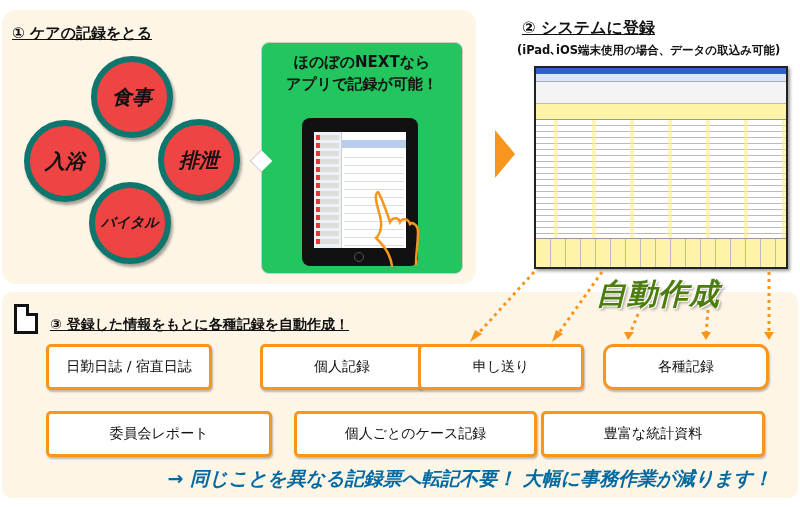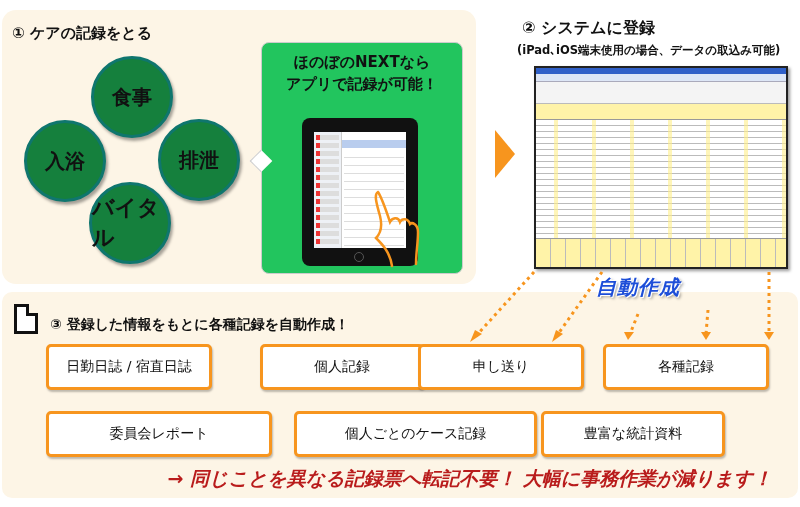--- a/index.html
+++ b/index.html
@@ -2,31 +2,31 @@
 <html><head>
   <meta charset="utf-8">
   <style>
     * { box-sizing: border-box; margin: 0; padding: 0; }
     html, body { width: 800px; height: 507px; background: #ffffff; overflow: hidden; }
     body { position: relative; font-family: "DejaVu Sans", sans-serif; color: #111; }
 
     .panel1 { position: absolute; left: 2px; top: 10px; width: 474px; height: 274px; background: #fdf5e6; border-radius: 14px; }
     .panel3 { position: absolute; left: 2px; top: 292px; width: 796px; height: 206px; background: #fdf5e6; border-radius: 10px; }
 
-    .step-title { position: absolute; font-weight: bold; font-size: 15px; color: #111; white-space: nowrap; }
+    .step-title { position: absolute; font-weight: bold; font-size: 15px; color: #111; white-space: nowrap; text-decoration: underline; }
     .step1-title { left: 12px; top: 24px; }
     .step2-title { left: 522px; top: 18px; font-size: 16px; }
     .step2-sub { position: absolute; left: 517px; top: 43px; font-size: 11.5px; font-weight: bold; white-space: nowrap; }
     .step3-title { left: 50px; top: 316px; font-size: 14px; }
 
-    .circle { position: absolute; width: 82px; height: 82px; border-radius: 50%; background: #15803d; border: 3px solid #0f766e; box-shadow: 2px 3px 3px rgba(0,0,0,0.35); display: flex; align-items: center; justify-content: center; font-weight: bold; font-size: 20px; }
+    .circle { position: absolute; width: 82px; height: 82px; border-radius: 50%; background: #ef4444; border: 6px solid #0f766e; box-shadow: 2px 3px 3px rgba(0,0,0,0.35); display: flex; align-items: center; justify-content: center; font-weight: bold; font-size: 20px; font-style: italic; }
     .c-meal { left: 91px; top: 56px; }
     .c-bath { left: 24px; top: 120px; }
     .c-excr { left: 158px; top: 119px; }
-    .c-vital { left: 89px; top: 182px; font-size: 22px; }
+    .c-vital { left: 89px; top: 182px; font-size: 14px; }
 
     .bubble { position: absolute; left: 261px; top: 42px; width: 202px; height: 232px; background: #22c55e; border: 1px solid #ccc; border-radius: 8px; }
     .bubble-tail { position: absolute; left: -9px; top: 110px; width: 16px; height: 16px; background: #fff; border-left: 1px solid #ccc; border-bottom: 1px solid #ccc; transform: rotate(45deg); }
     .bubble-text { position: absolute; left: 0; right: 0; top: 8px; text-align: center; font-weight: bold; font-size: 15px; line-height: 22px; }
 
     .ipad { position: absolute; left: 302px; top: 118px; width: 116px; height: 148px; background: #111; border-radius: 8px; }
     .ipad-screen { position: absolute; left: 12px; top: 14px; right: 12px; bottom: 18px; background: #fff; }
     .ipad-side { position: absolute; left: 0; top: 0; bottom: 0; width: 28px; background: #eef1f6; border-right: 1px solid #ccc; }
     .ipad-side i { display: block; height: 5px; margin: 3px 2px; background: linear-gradient(to right, #e33 0 4px, #ddd 4px); }
     .ipad-bar { position: absolute; left: 28px; right: 0; top: 8px; height: 8px; background: #b9cdee; }
@@ -40,32 +40,32 @@
     .sys-titlebar { height: 6px; background: #3060c8; }
     .sys-toolbar { height: 8px; background: #dde6f6; border-bottom: 1px solid #aab; }
     .sys-tabs { height: 22px; background: #f4f4f4; border-bottom: 1px solid #bbb; }
     .sys-header { height: 16px; background: #fff3a8; border-bottom: 1px solid #999; }
     .sys-grid { height: 118px; background:
       repeating-linear-gradient(#fff 0 5px, #bbb 5px 6px),
       #fff; position: relative; }
     .sys-grid::after { content: ""; position: absolute; inset: 0; background: repeating-linear-gradient(90deg, transparent 0 18px, #ffef8a 18px 22px, transparent 22px 38px); opacity: 0.6; }
     .sys-footer { height: 30px; background: #f8f4dc; border-top: 1px solid #999; background-image: repeating-linear-gradient(90deg, #fff3a8 0 14px, #bbb 14px 15px); }
 
-    .auto-label { position: absolute; left: 596px; top: 274px; font-size: 20px; font-weight: bold; font-style: italic; color: #1d4ed8; text-shadow: 1px 1px 0 #fff, -1px -1px 0 #fff, 2px 2px 3px rgba(0,0,0,0.4); white-space: nowrap; letter-spacing: 1px; }
+    .auto-label { position: absolute; left: 596px; top: 274px; font-size: 30px; font-weight: bold; font-style: italic; color: #4d7c0f; text-shadow: 1px 1px 0 #fff, -1px -1px 0 #fff, 2px 2px 3px rgba(0,0,0,0.4); white-space: nowrap; letter-spacing: 1px; }
 
     .doc-icon { position: absolute; left: 14px; top: 304px; width: 24px; height: 30px; background: #fff; border: 3px solid #111; }
     .doc-icon::after { content: ""; position: absolute; right: -3px; top: -3px; width: 9px; height: 9px; background: #fdf5e6; border-left: 3px solid #111; border-bottom: 3px solid #111; }
 
     .rec-box { position: absolute; height: 46px; background: #fff; border: 3px solid #f7951e; border-radius: 5px; box-shadow: 1px 2px 2px rgba(0,0,0,0.25); display: flex; align-items: center; justify-content: center; font-weight: normal; font-size: 14px; }
     .r1 { top: 344px; width: 166px; }
     .r2 { top: 411px; }
-    .b1 { left: 46px; } .b2 { left: 232px; width: 164px; margin-left: 28px; } .b3 { left: 418px; width: 166px; } .b4 { left: 603px; width: 166px; }
-    .b5 { left: 46px; width: 226px; } .b6 { left: 294px; width: 243px; } .b7 { left: 541px; width: 184px; text-align: center; }
+    .b1 { left: 46px; } .b2 { left: 232px; width: 164px; margin-left: 28px; } .b3 { left: 418px; width: 166px; } .b4 { left: 603px; width: 166px; border-radius: 10px; }
+    .b5 { left: 46px; width: 226px; } .b6 { left: 294px; width: 243px; } .b7 { left: 541px; width: 224px; text-align: center; }
 
-    .bottom-msg { position: absolute; right: 28px; top: 466px; font-size: 19px; font-weight: bold; font-style: italic; color: #b91c1c; white-space: nowrap; }
+    .bottom-msg { position: absolute; right: 28px; top: 466px; font-size: 19px; font-weight: bold; font-style: italic; color: #0369a1; white-space: nowrap; }
 
     svg.dots { position: absolute; left: 0; top: 0; pointer-events: none; }
   </style>
 </head>
 <body>
 
 <div class="panel1"></div>
 <div class="panel3"></div>
 
 <div class="step-title step1-title">① ケアの記録をとる</div>

